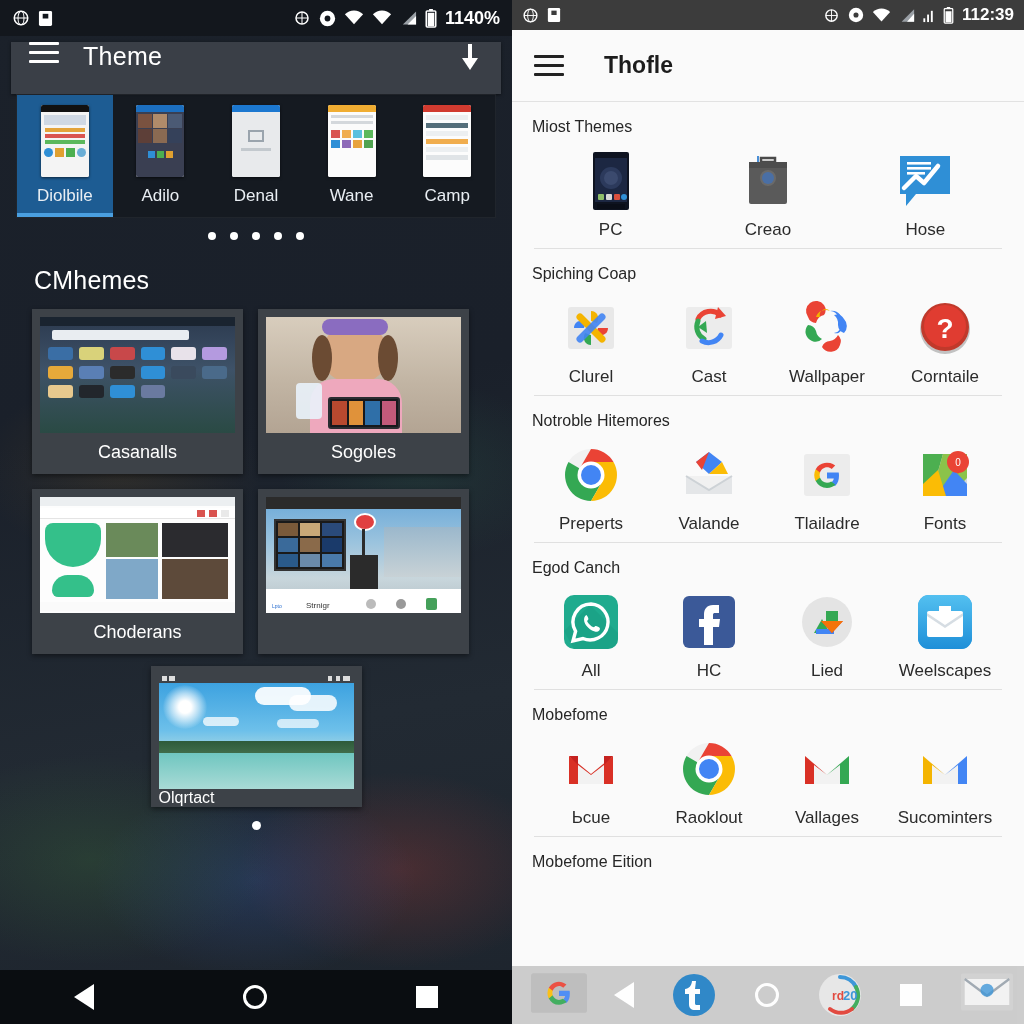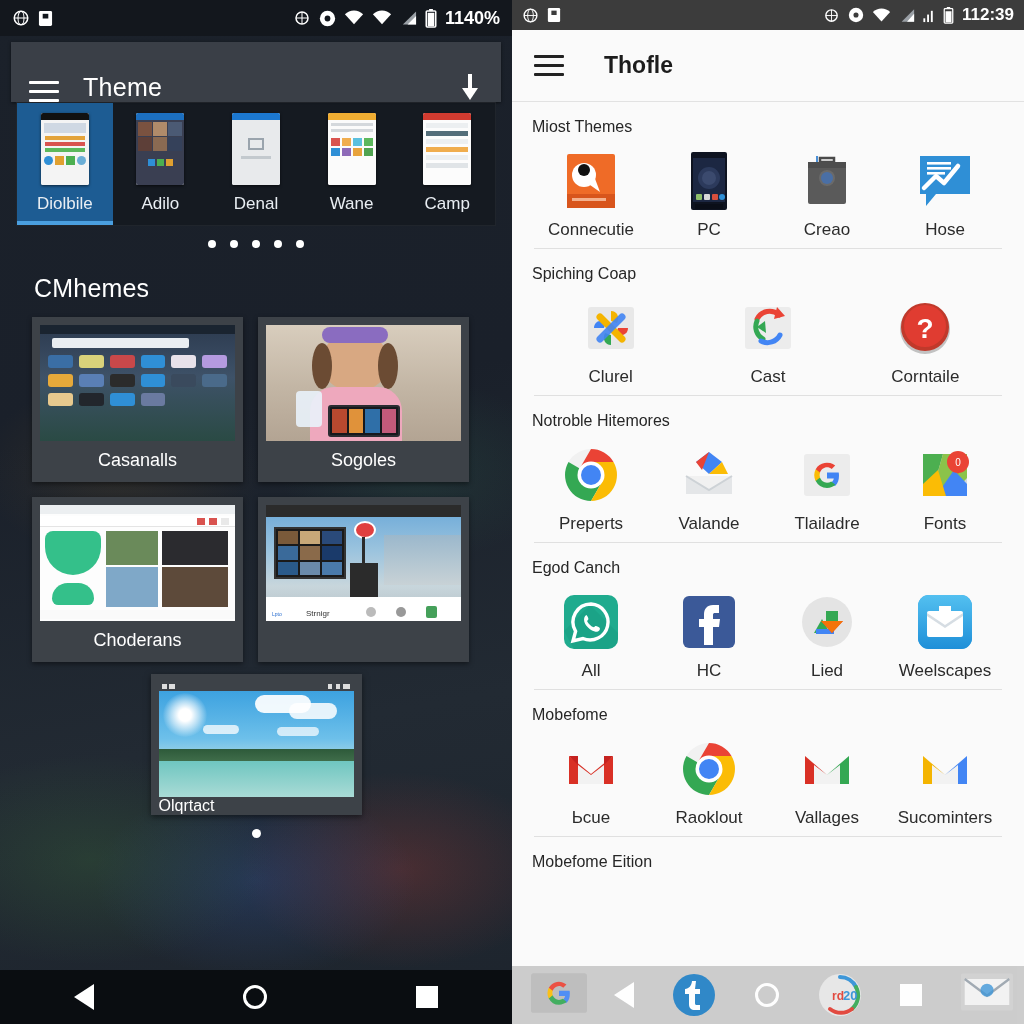--- a/index.html
+++ b/index.html
@@ -22,22 +22,22 @@
       linear-gradient(170deg, #1b212a 0%, #1a202a 40%, #222a33 70%, #1d242d 100%);
     color: #fff; overflow: hidden;
   }
   .l-status {
     height: 36px; background: #13171d; display: flex; align-items: center;
     padding: 0 12px; font-size: 18px; color: #fff; font-weight: 600;
   }
   .l-status .sp { flex: 1; }
   .st-ic { display: inline-flex; align-items: center; margin-right: 8px; }
   .l-appbar {
-    margin: 6px 11px 0 11px; height: 60px; background: #3a3f47;
-    display: flex; align-items: flex-end; padding: 0 18px;
+    margin: 6px 11px 0 11px; height: 52px; background: #3a3f47;
+    display: flex; align-items: flex-start; padding: 0 18px;
     box-shadow: 0 1px 3px rgba(0,0,0,.5);
   }
   .hamburger { width: 30px; display: flex; flex-direction: column; gap: 6px; cursor: pointer; }
   .hamburger i { display: block; height: 3px; background: #fff; border-radius: 1px; }
   .l-title { font-size: 25px; margin-left: 24px; color: #fff; letter-spacing: .3px; }
   .dl-icon { margin-left: auto; width: 26px; height: 30px; position: relative; }
   .dl-icon .shaft { position: absolute; left: 11px; top: 2px; width: 4px; height: 18px; background: #fff; }
   .dl-icon .head {
     position: absolute; left: 5px; top: 16px; width: 0; height: 0;
     border-left: 8px solid transparent; border-right: 8px solid transparent; border-top: 12px solid #fff;
@@ -492,33 +492,20 @@
       <div class="r-title">Thofle</div>
     </div>
 
     <div class="r-sec">
 
       <h3>Miost Themes</h3>
       <div class="r-grid">
         <div class="r-cell">
           <div class="ic">
             <svg viewBox="0 0 62 62" width="62" height="62">
-                <rect x="7" y="4" width="48" height="54" rx="2" fill="#ef6b27"></rect>
-                <rect x="7" y="44" width="48" height="14" fill="#d8551c"></rect>
-                <path d="M24 13a12 12 0 1 1 0 24 12 12 0 0 1 0-24z" fill="#fff"></path>
-                <path d="M34 26 L40 42 L30 35 Z" fill="#fff"></path>
-                <circle cx="24" cy="20" r="6" fill="#111"></circle>
-                <rect x="12" y="48" width="34" height="3" fill="#f4b08c"></rect>
-              </svg>
-          </div>
-          <div class="lbl">Connecutie</div>
-        </div>
-        <div class="r-cell">
-          <div class="ic">
-            <svg viewBox="0 0 62 62" width="62" height="62">
                 <rect x="13" y="2" width="36" height="58" rx="2" fill="#0e1320"></rect>
                 <rect x="15" y="8" width="32" height="44" fill="#1c2742"></rect>
                 <circle cx="31" cy="28" r="11" fill="#2c3a5c"></circle>
                 <circle cx="31" cy="28" r="7" fill="#3b4a6e"></circle>
                 <rect x="17" y="54" width="28" height="5" fill="#0a0e18"></rect>
                 <rect x="18" y="44" width="6" height="6" rx="1" fill="#8fbf6a"></rect>
                 <rect x="26" y="44" width="6" height="6" rx="1" fill="#d8d8d8"></rect>
                 <rect x="34" y="44" width="6" height="6" rx="1" fill="#d94f3d"></rect>
                 <circle cx="44" cy="47" r="3" fill="#2f8fd6"></circle>
               </svg>
@@ -574,20 +561,34 @@
             <svg viewBox="0 0 62 62" width="62" height="62">
                 <rect x="8" y="10" width="46" height="42" rx="3" fill="#ececec"></rect>
                 <path d="M20 22a14 14 0 0 1 22-4" stroke="#ea4335" stroke-width="5" fill="none" stroke-linecap="round"></path>
                 <path d="M40 10 L48 19 L37 22 Z" fill="#ea4335"></path>
                 <path d="M20 24a14 14 0 0 0 6 18" stroke="#34a853" stroke-width="5" fill="none" stroke-linecap="round"></path>
                 <path d="M24 44a14 14 0 0 0 19-6" stroke="#4285f4" stroke-width="5" fill="none" stroke-linecap="round"></path>
                 <path d="M20 30 L28 24 L29 36 Z" fill="#34a853"></path>
               </svg>
           </div>
           <div class="lbl">Cast</div>
+        </div>
+        <div class="r-cell">
+          <div class="ic">
+            <svg viewBox="0 0 62 62" width="62" height="62">
+              <path d="M28 8 a9 9 0 0 1 0 10 a11 11 0 0 0-8 8 a9 9 0 0 1-8-6 a10 10 0 0 1 16-12z" fill="#ea4335"></path>
+              <path d="M12 28 a9 9 0 0 1 8 6 a11 11 0 0 0 6 8 a9 9 0 0 1-10 2 a10 10 0 0 1-4-16z" fill="#34a853"></path>
+              <path d="M26 50 a9 9 0 0 1 8-6 a11 11 0 0 0 8-6 a9 9 0 0 1 2 10 a10 10 0 0 1-18 2z" fill="#ea4335"></path>
+              <path d="M48 36 a9 9 0 0 1-6-8 a11 11 0 0 0-4-10 a9 9 0 0 1 10 4 a10 10 0 0 1 0 14z" fill="#4285f4"></path>
+              <path d="M34 14 a10 10 0 0 1 12 10 a10 10 0 0 1-8 12 a6 6 0 0 0 4-12 a8 8 0 0 0-8-10z" fill="#4285f4"></path>
+              <path d="M20 20 a10 10 0 0 1 14-6 a6 6 0 0 0-10 6z" fill="#f4b400"></path>
+              <circle cx="31" cy="31" r="7" fill="#fafafa"></circle>
+            </svg>
+          </div>
+          <div class="lbl">Wallpaper</div>
         </div>
         <div class="r-cell">
           <div class="ic">
             <svg viewBox="0 0 62 62" width="62" height="62">
                 <circle cx="31" cy="32" r="25" fill="#8a8a8a" opacity=".5"></circle>
                 <circle cx="31" cy="30" r="24" fill="#c0392b"></circle>
                 <circle cx="31" cy="29" r="21" fill="#e03c31"></circle>
                 <text x="31" y="41" font-size="28" font-weight="bold" fill="#fff" text-anchor="middle" font-family="Liberation Sans, sans-serif">?</text>
               </svg>
           </div>

